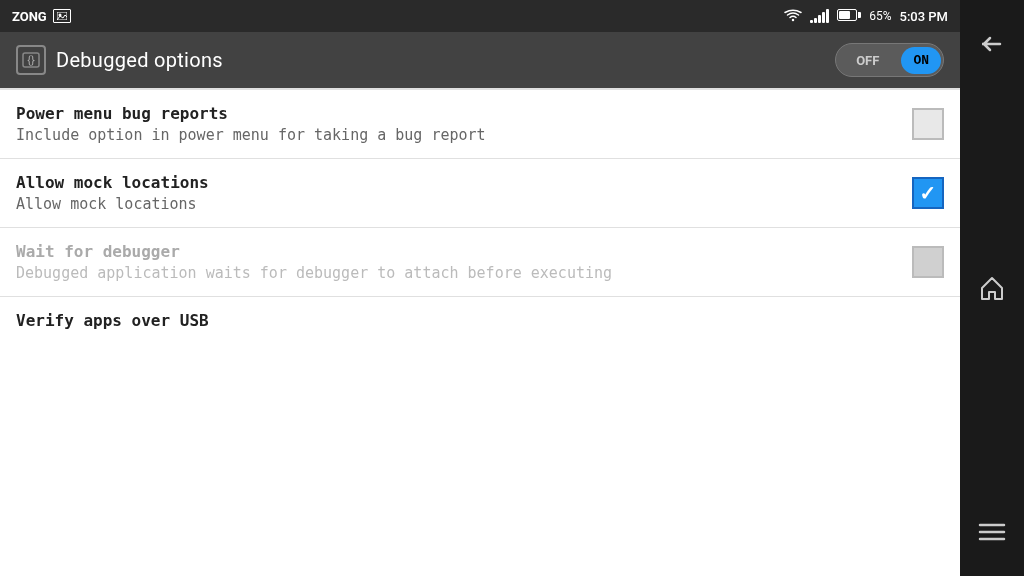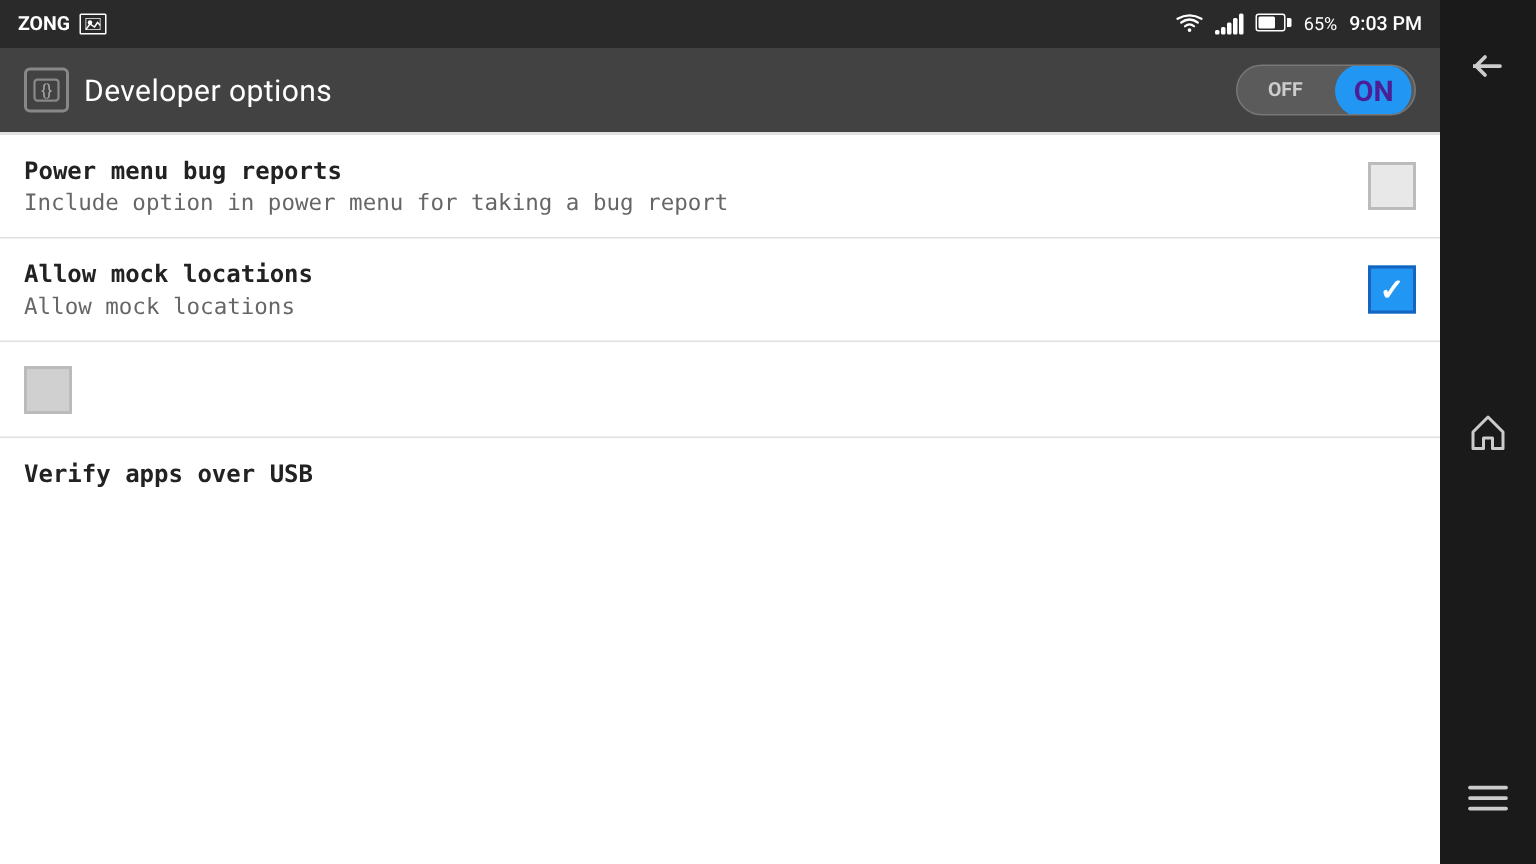--- a/index.html
+++ b/index.html
@@ -104,26 +104,27 @@
     }
     .toggle-off {
       padding: 6px 20px;
       color: #ccc;
       font-size: 13px;
       font-weight: bold;
       background: transparent;
     }
     .toggle-on {
       padding: 6px 12px;
-      color: #4c1d95;
-      font-size: 19px;
+      color: #000000;
+      font-size: 13px;
       font-weight: bold;
       background: #2196F3;
       border-radius: 18px;
       margin: 2px;
+      font-family: Liberation Mono, monospace;
     }
 
     
     .toolbar-divider {
       height: 2px;
       background: #e0e0e0;
       flex-shrink: 0;
     }
 
     
@@ -298,33 +299,33 @@
         <div class="signal-bar" style="height:14px;"></div>
       </div>
 
       <div class="battery-icon">
         <div class="battery-body">
           <div class="battery-fill" style="width: 60%;"></div>
         </div>
         <div class="battery-tip"></div>
       </div>
       <span style="font-size:12px;">65%</span>
-      <span style="font-size:13px;font-weight:500;">9:03 PM</span>
+      <span style="font-size:13px;font-weight:500;">5:03 PM</span>
     </div>
   </div>
 
   <div class="toolbar">
     <div class="toolbar-left">
       <div class="back-icon">
         <svg width="18" height="16" viewBox="0 0 18 16">
           <rect x="1" y="1" width="16" height="14" rx="2" fill="none" stroke="#888" stroke-width="1.5"></rect>
           <text x="9" y="12" text-anchor="middle" fill="#aaa" font-size="11">{}</text>
         </svg>
       </div>
-      <span class="toolbar-title">Developer options</span>
+      <span class="toolbar-title">Debugged options</span>
     </div>
     <div class="toggle-switch">
       <span class="toggle-off">OFF</span>
       <span class="toggle-on">ON</span>
     </div>
   </div>
 
   <div class="toolbar-divider"></div>
 
   <div class="settings-list">
@@ -340,20 +341,24 @@
     <div class="settings-item">
       <div class="settings-item-text">
         <div class="settings-item-title">Allow mock locations</div>
         <div class="settings-item-subtitle">Allow mock locations</div>
       </div>
       <div class="checkbox checked"></div>
     </div>
 
 
     <div class="settings-item disabled">
+      <div class="settings-item-text">
+        <div class="settings-item-title">Wait for debugger</div>
+        <div class="settings-item-subtitle">Debugged application waits for debugger to attach before executing</div>
+      </div>
       <div class="checkbox disabled"></div>
     </div>
 
     <div class="settings-item partial">
       <div class="settings-item-text">
         <div class="settings-item-title">Verify apps over USB</div>
       </div>
     </div>
 
   </div>

